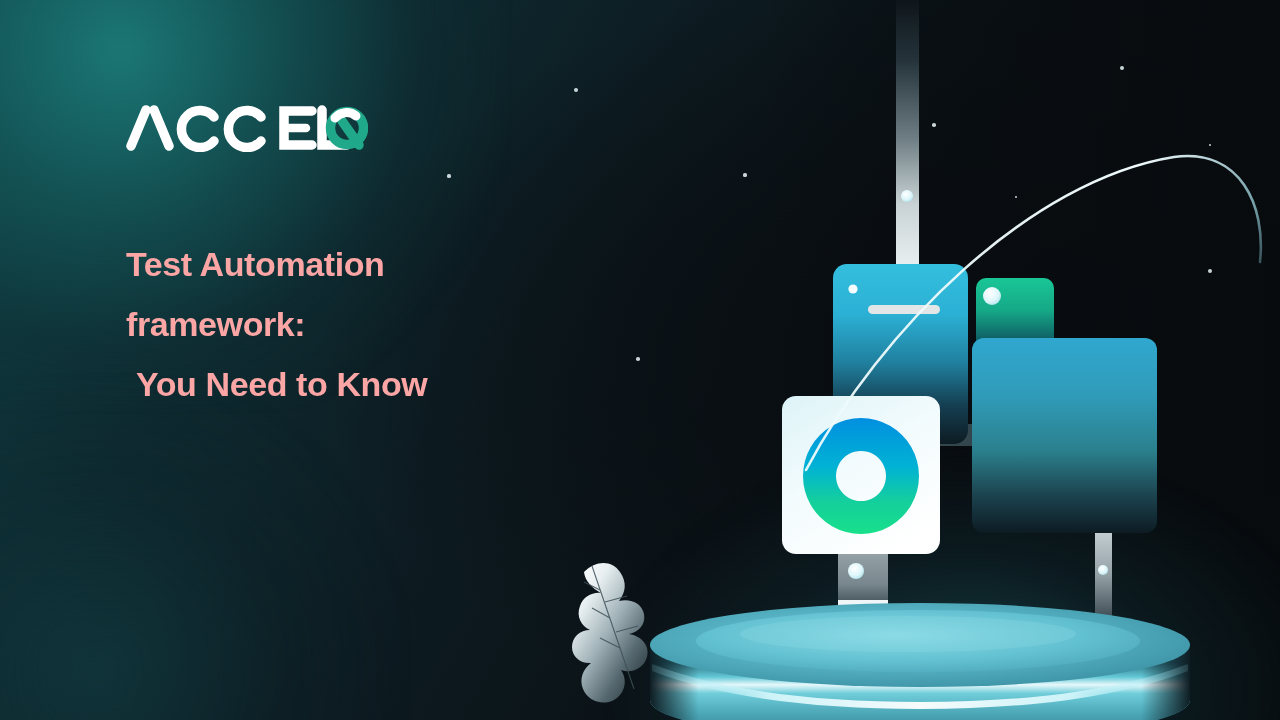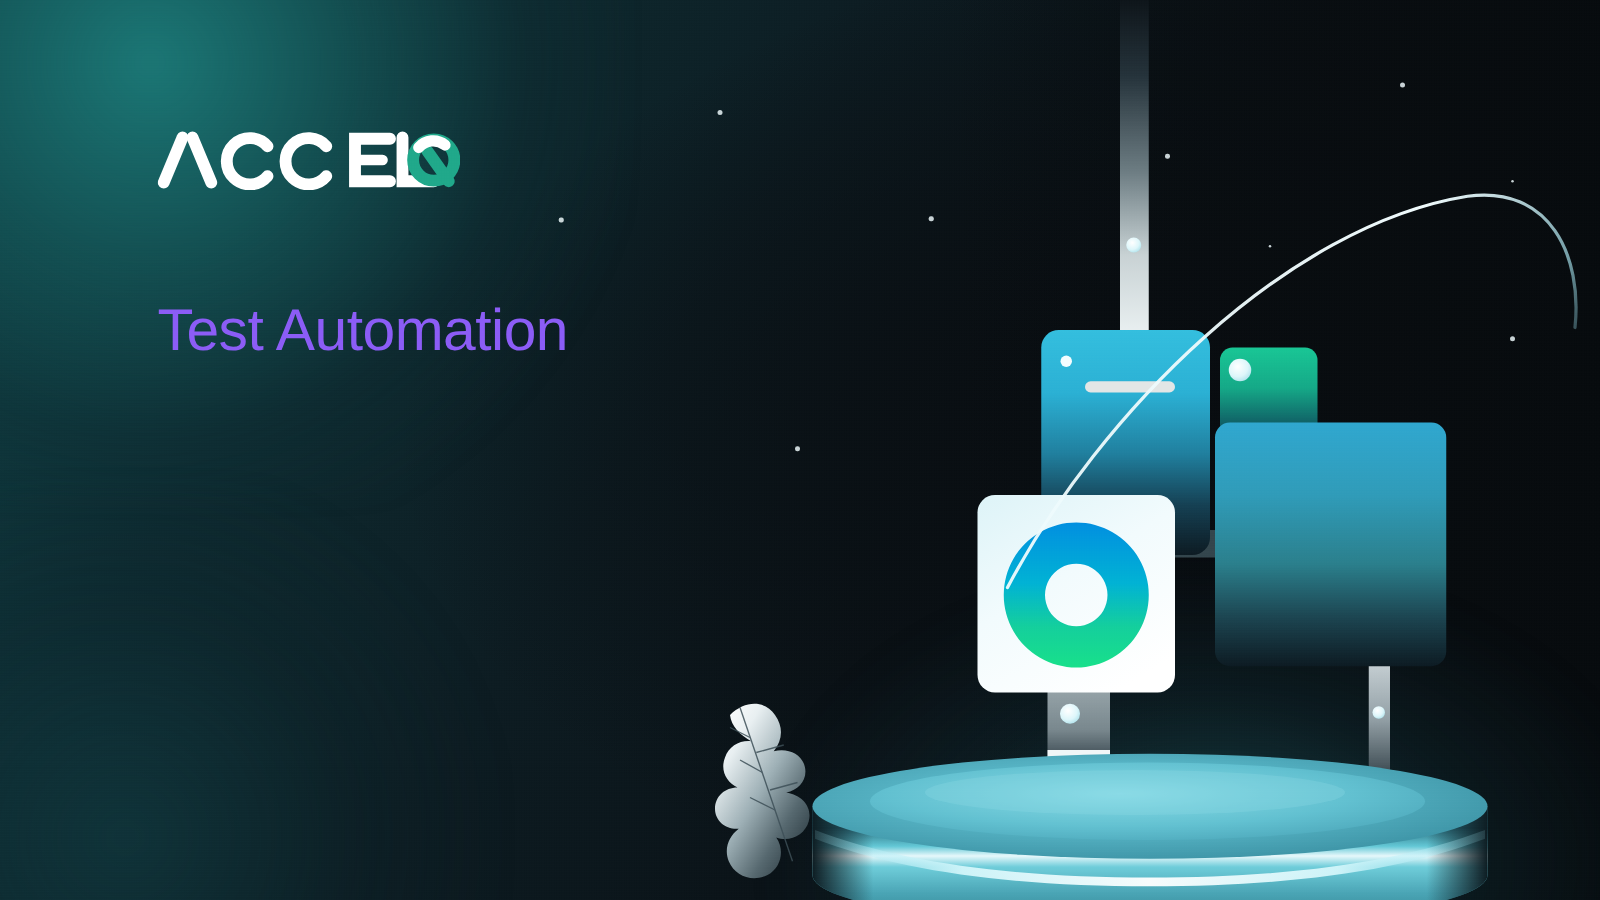--- a/index.html
+++ b/index.html
@@ -54,22 +54,22 @@
   }
 
   .star { position:absolute; background:#eaf6f8; border-radius:50%; }
 
   
   .logo { position:absolute; left:126px; top:100px; height:52px; }
   .logo svg { display:block; }
 
   
   .headline { position:absolute; left:126px; top:234px; width:600px; }
-  .hl-line { position:relative; display:block; color:#8b5cf6;
-    font-size:47px; font-weight:normal; line-height:60px; letter-spacing:-0.4px;
+  .hl-line { position:relative; display:block; color:#fca5a5;
+    font-size:34px; font-weight:bold; line-height:60px; letter-spacing:-0.4px;
     white-space:nowrap; }
   .hl-hi { display:inline-block; position:relative; padding:0 4px 0 8px; margin-left:-8px; }
   .hl-hi::before {
     content:""; position:absolute; left:0; top:3px; right:-32px; bottom:3px;
     background:linear-gradient(to right, #1a9b92 0%, #178a86 30%, rgba(18,88,90,0.6) 68%, rgba(14,40,48,0.0) 100%);
     z-index:-1;
   }
   .hl-indent { padding-left:10px; }
 
   
@@ -120,20 +120,22 @@
       <g>
         <circle cx="221" cy="28" r="16.5" fill="none" stroke="#1fa88a" stroke-width="9.5"></circle>
         <path d="M216 21 L233 45" stroke="#1fa88a" stroke-width="9.5" stroke-linecap="round" fill="none"></path>
         <path d="M209 18 A15 15 0 0 1 230 16" stroke="#ffffff" stroke-width="9" stroke-linecap="round" fill="none"></path>
       </g>
     </svg>
   </div>
 
   <div class="headline">
     <span class="hl-line"><span class="hl-hi">Test Automation</span></span>
+    <span class="hl-line">framework:</span>
+    <span class="hl-line hl-indent">You Need to Know</span>
   </div>
 
   <div class="illo">
     <svg width="720" height="720" viewBox="0 0 720 720">
       <defs>
         <linearGradient id="gBlueCard" x1="0" y1="0" x2="0" y2="1">
           <stop offset="0%" stop-color="#33bede"></stop>
           <stop offset="28%" stop-color="#2ab0d4"></stop>
           <stop offset="55%" stop-color="#1f7f9e"></stop>
           <stop offset="78%" stop-color="#143f52"></stop>

